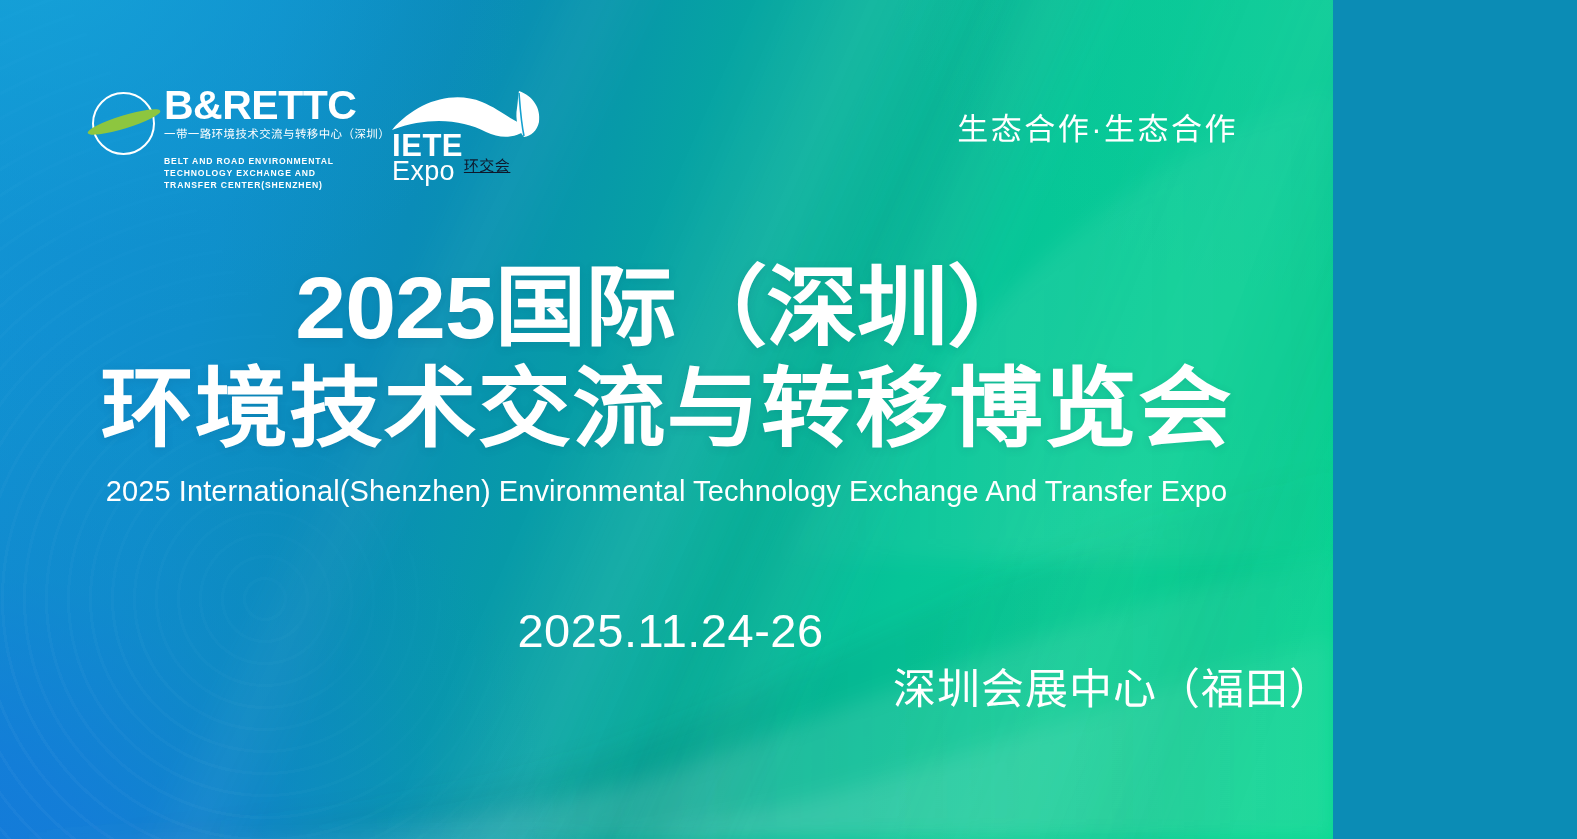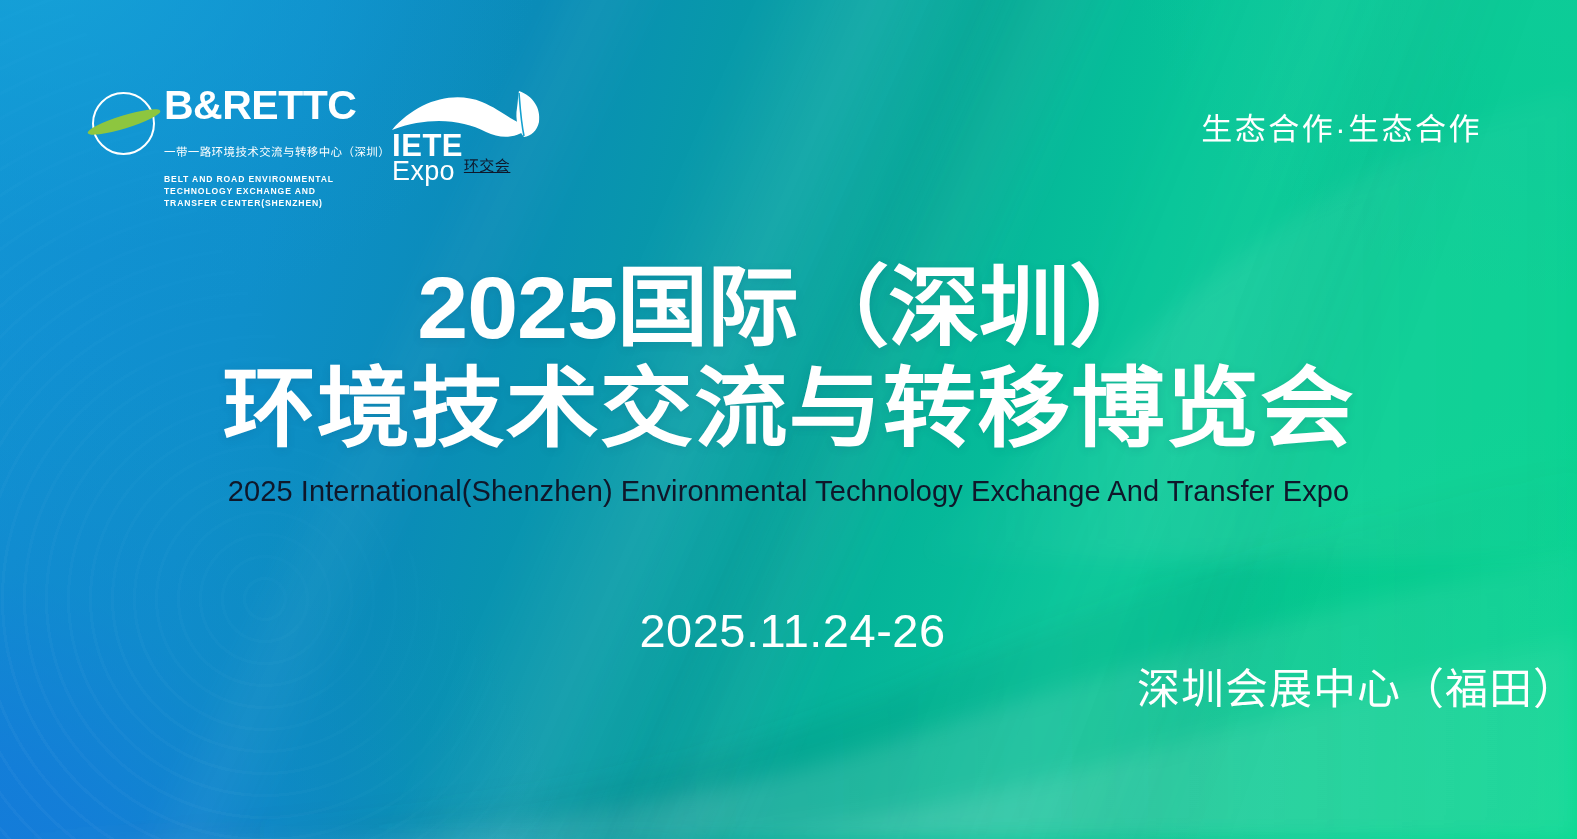--- a/index.html
+++ b/index.html
@@ -6,21 +6,21 @@
   * { margin:0; padding:0; box-sizing:border-box; }
   html, body {
     width:1577px; height:839px;
     overflow:hidden;
     background:#0b8cb5;
     font-family:"Liberation Sans", "DejaVu Sans", sans-serif;
   }
 
   #banner {
     position:relative;
-    width:1577px; height:839px;
+    width:1333px; height:839px;
     overflow:hidden;
     isolation:isolate;
   }
 
   
   .bg-base {
     position:absolute; inset:0;
     background:
       linear-gradient(105deg,
         #1293d6 0%,
@@ -155,21 +155,21 @@
     color:#ffffff;
     letter-spacing:-0.5px;
     white-space:nowrap;
   }
   .brettc-cn {
     font-size:11.5px; line-height:1.35;
     color:#ffffff;
     font-weight:500;
     letter-spacing:.4px;
     white-space:nowrap;
-    margin-top:20px;
+    margin-top:2px;
   }
   .brettc-en {
     font-size:8.6px; line-height:1.42;
     color:#ffffff;
     font-weight:700;
     letter-spacing:.85px;
     max-width:204px;
     margin-top:12px;
     text-transform:uppercase;
   }
@@ -232,21 +232,21 @@
     font-size:88px;
     line-height:1.12;
     letter-spacing:1px;
     margin-top:6px;
     transform:scaleX(1.06);
   }
   .subtitle-en {
     margin-top:16px;
     font-size:29px;
     font-weight:400;
-    color:#0f172a;
+    color:#ffffff;
     letter-spacing:0.1px;
     white-space:nowrap;
   }
 
   
   .datevenue {
     position:absolute;
     left:0; right:0; top:603px;
     text-align:center;
   }

